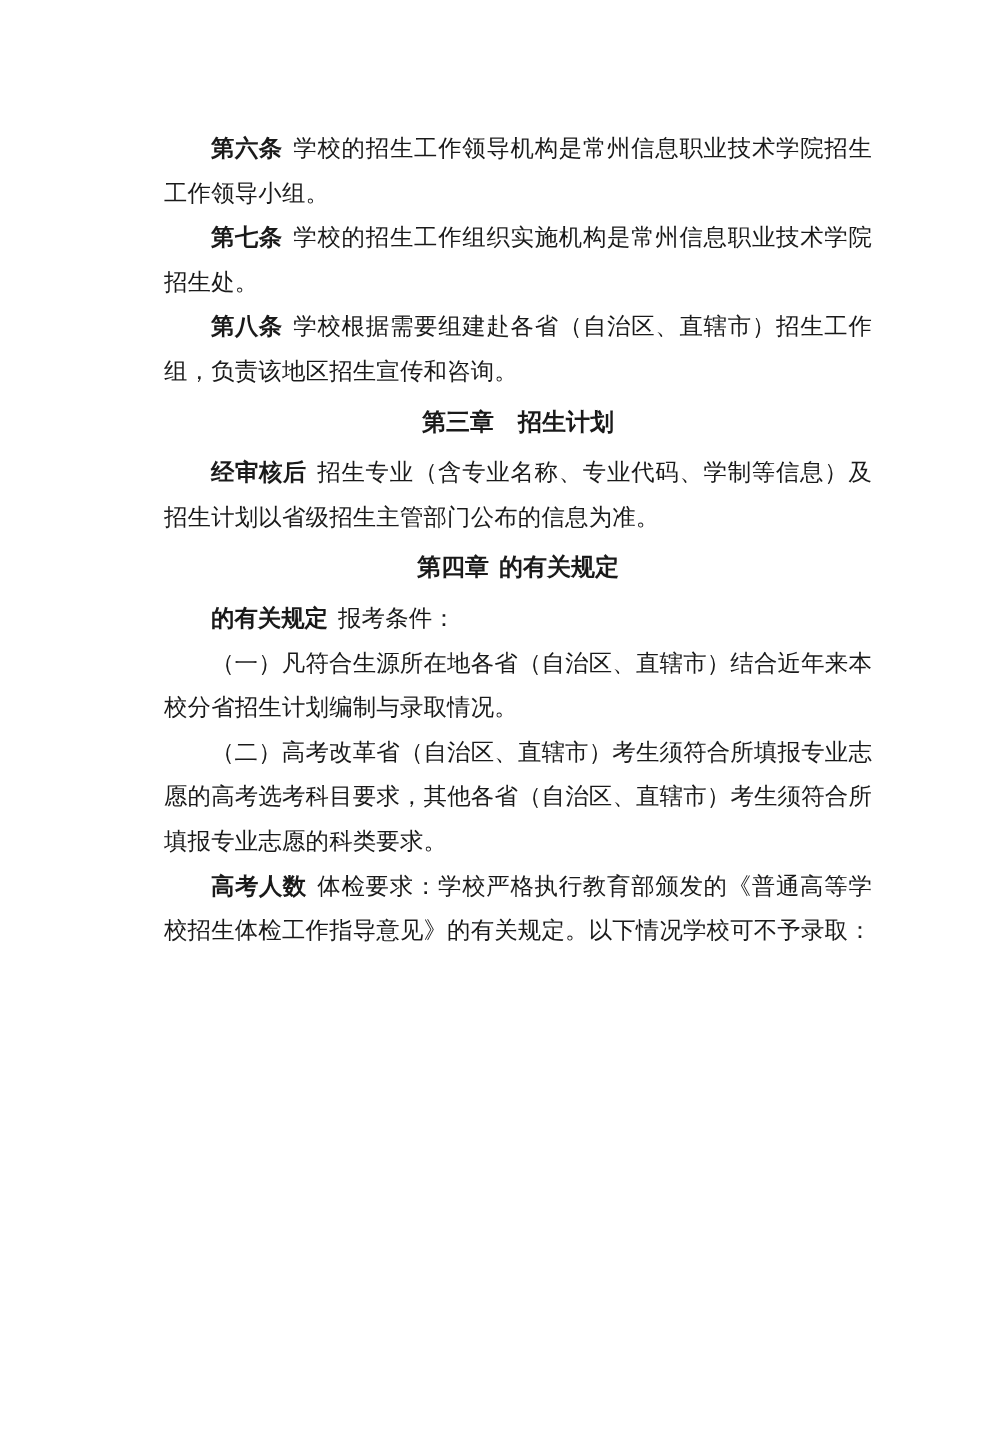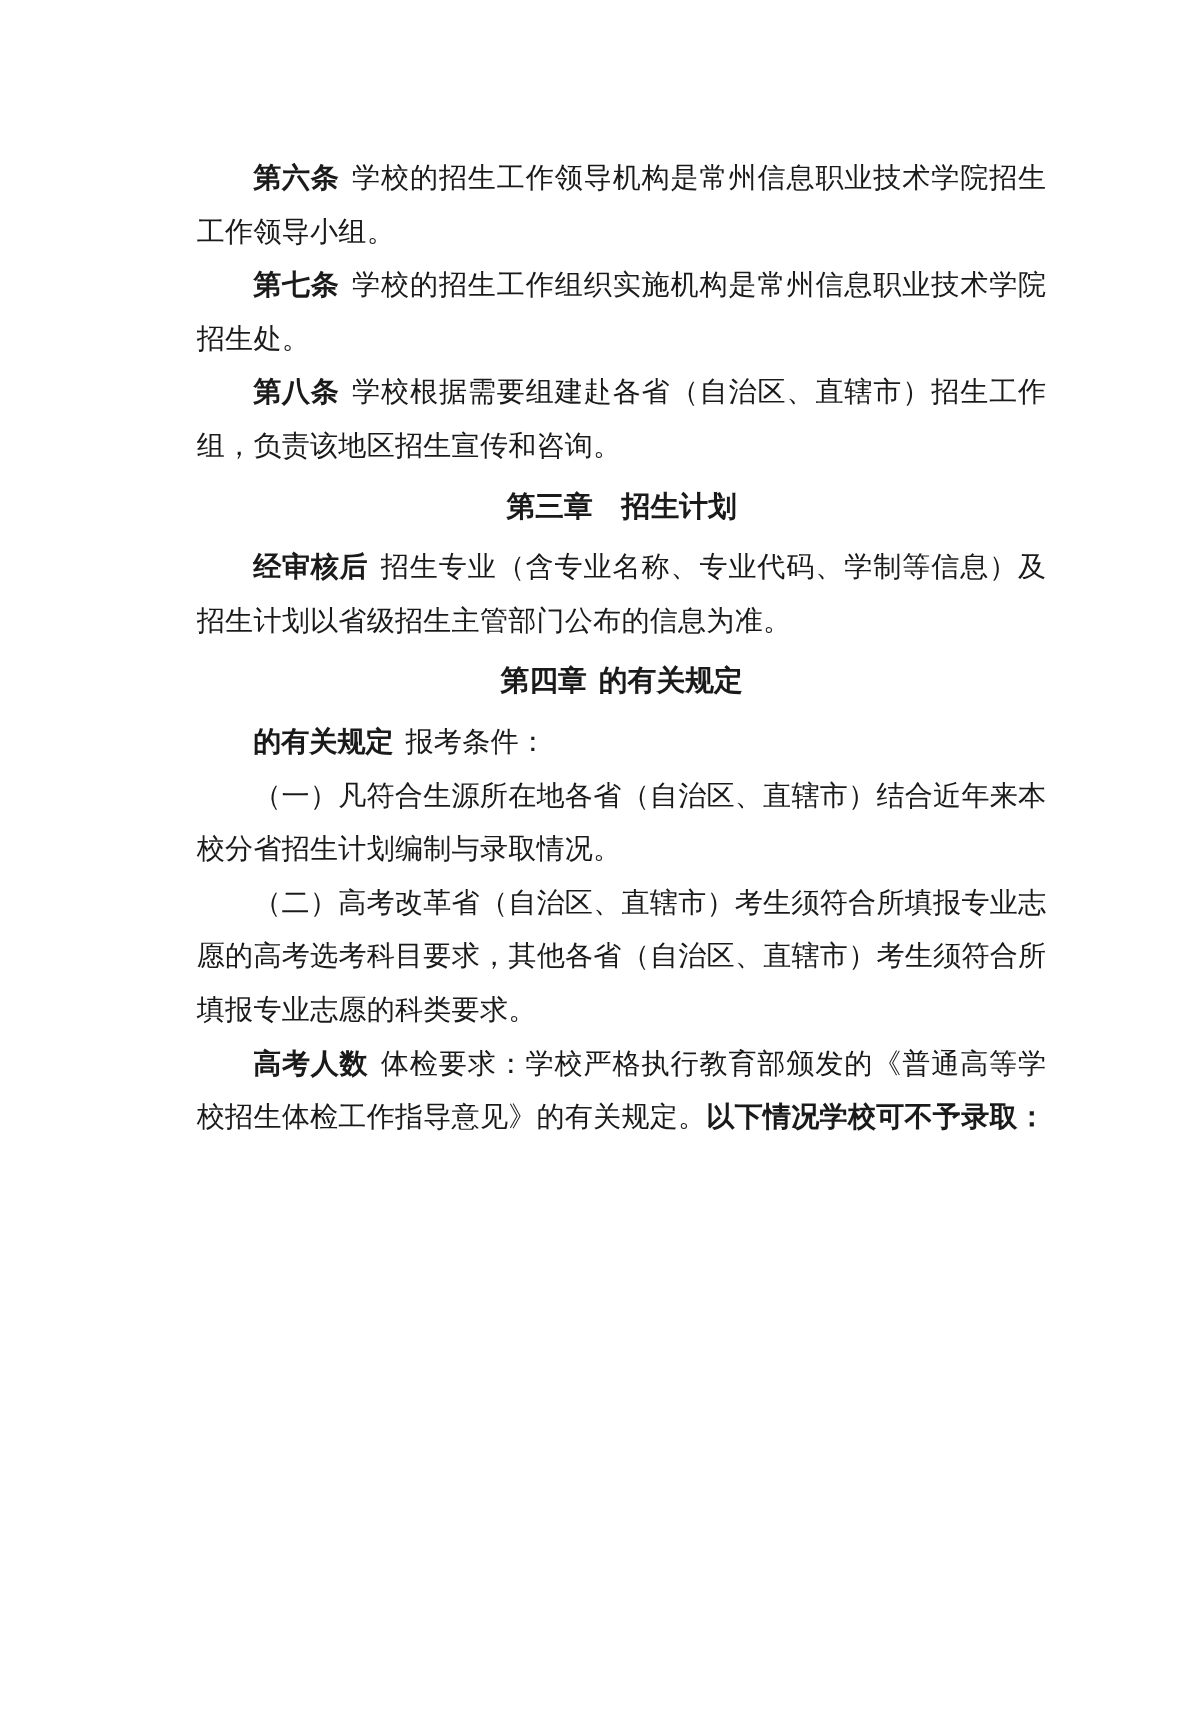--- a/index.html
+++ b/index.html
@@ -33,21 +33,21 @@
   }
   .para.sub {
     text-indent: 47px;
   }
   .art {
     font-weight: bold;
     font-family: "DejaVu Sans", "Liberation Sans", sans-serif;
     letter-spacing: 0;
   }
   .strong {
-    font-weight: bold;
+    font-weight: normal;
     font-family: "DejaVu Sans", "Liberation Sans", sans-serif;
   }
   .chapter {
     font-size: 24px;
     line-height: 44.6px;
     font-weight: bold;
     text-align: center;
     margin: 6px 0 6px 0;
     font-family: "DejaVu Sans", "Liberation Sans", sans-serif;
   }

